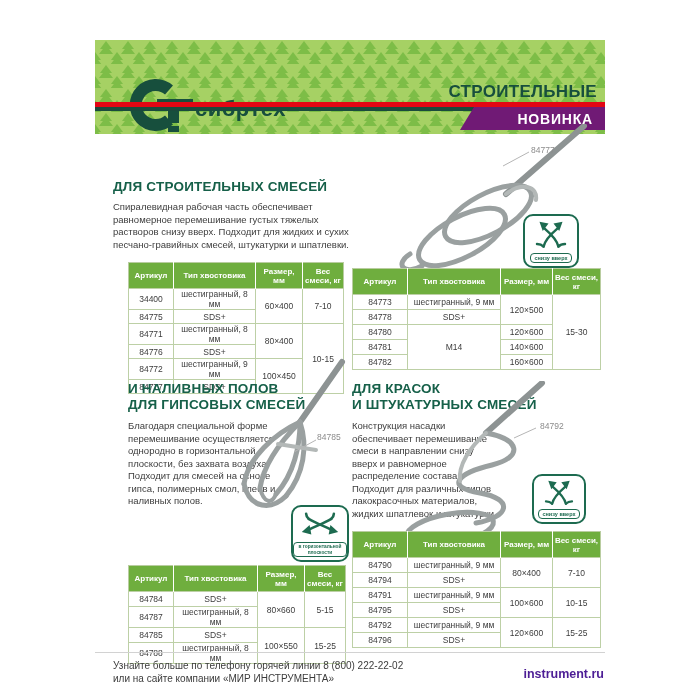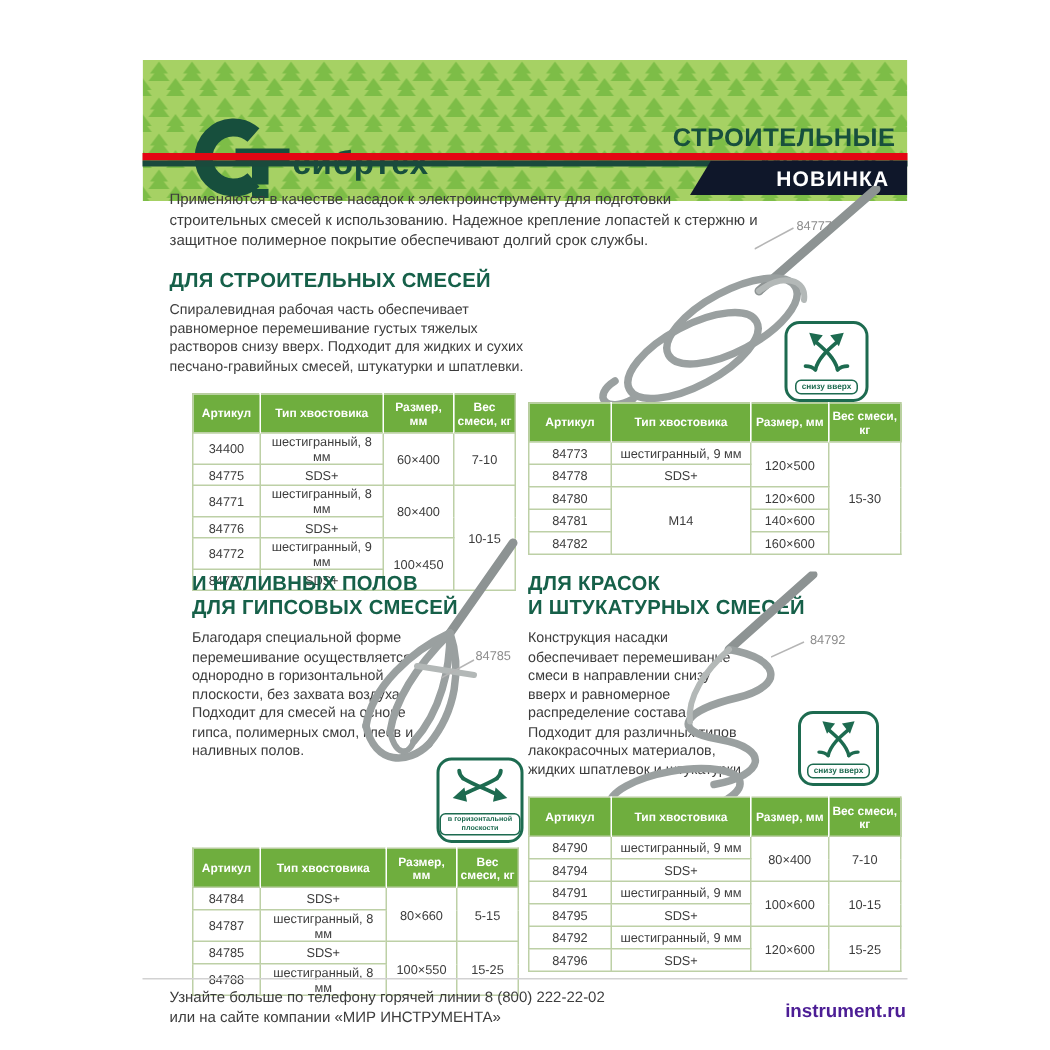--- a/index.html
+++ b/index.html
@@ -7,21 +7,21 @@
   .page { position:relative; width:700px; height:700px; background:#fff; overflow:hidden; }
 
   
   .band { position:absolute; left:95px; top:8px; width:510px; height:94px; overflow:hidden;margin-top:32px; }
   .band svg.pattern { position:absolute; left:0; top:0; }
   .logo { position:absolute; left:28px; top:36px; }
   .brand-name { position:absolute; left:100px; top:56px; font-size:22px; font-weight:bold; color:#174f3d; letter-spacing:0.5px; }
   .band-title { position:absolute; right:8px; top:42px; text-align:right; color:#174f3d; font-weight:bold; font-size:17px; line-height:19px; letter-spacing:0.3px; }
   .stripe-red { position:absolute; left:95px; top:102px; width:510px; height:5px; background:#e30613; }
   .stripe-dark { position:absolute; left:95px; top:107px; width:510px; height:4px; background:#1a4a3c; }
-  .ribbon { position:absolute; left:460px; top:107px; width:145px; height:23px; background:#0f172a;
+  .ribbon { position:absolute; left:460px; top:107px; width:145px; height:23px; background:#701a75;
             clip-path:polygon(14px 0, 100% 0, 100% 100%, 0 100%);
             display:flex; align-items:center; justify-content:flex-end; padding-right:12px;
             color:#fff; font-weight:bold; font-size:14px; letter-spacing:0.8px; }
 
   
   .intro { position:absolute; left:113px; top:127px; width:395px; font-size:10px; line-height:13.5px; color:#3c3c3c; }
   .sec-title { position:absolute; color:#166049; font-weight:bold; font-size:13.5px; line-height:15.5px; letter-spacing:0.2px; }
   #title-building { left:113px; top:179px; }
   #title-gypsum  { left:128px; top:381px; }
   #title-paint   { left:352px; top:381px; }
@@ -100,21 +100,20 @@
     <div class="brand-name">сибртех</div>
     <div class="band-title">
       <div>СТРОИТЕЛЬНЫЕ</div>
       <div>МИКСЕРЫ</div>
     </div>
   </div>
   <div class="stripe-red"></div>
   <div class="stripe-dark"></div>
   <div class="ribbon">НОВИНКА</div>
 
-  <div class="intro">Применяются в качестве насадок к электроинструменту для подготовки строительных смесей к использованию. Надежное крепление лопастей к стержню и защитное полимерное покрытие обеспечивают долгий срок службы.</div>
 
   <div class="sec-title" id="title-building">ДЛЯ СТРОИТЕЛЬНЫХ СМЕСЕЙ</div>
   <div class="sec-desc" id="desc-building">Спиралевидная рабочая часть обеспечивает равномерное перемешивание густых тяжелых растворов снизу вверх. Подходит для жидких и сухих песчано-гравийных смесей, штукатурки и шпатлевки.</div>
 
   <svg class="mixer" id="mixer-building" width="210" height="155" viewBox="0 0 210 155">
     <g stroke="#9aa0a0" stroke-width="5" fill="none" stroke-linecap="round">
       <path d="M196 2 L118 70" stroke="#8d9393" stroke-width="6"></path>
       <ellipse cx="100" cy="90" rx="48" ry="20" transform="rotate(-28 100 90)"></ellipse>
       <ellipse cx="74" cy="113" rx="48" ry="20" transform="rotate(-28 74 113)"></ellipse>
       <path d="M34 142 C16 152 6 140 22 130"></path>

